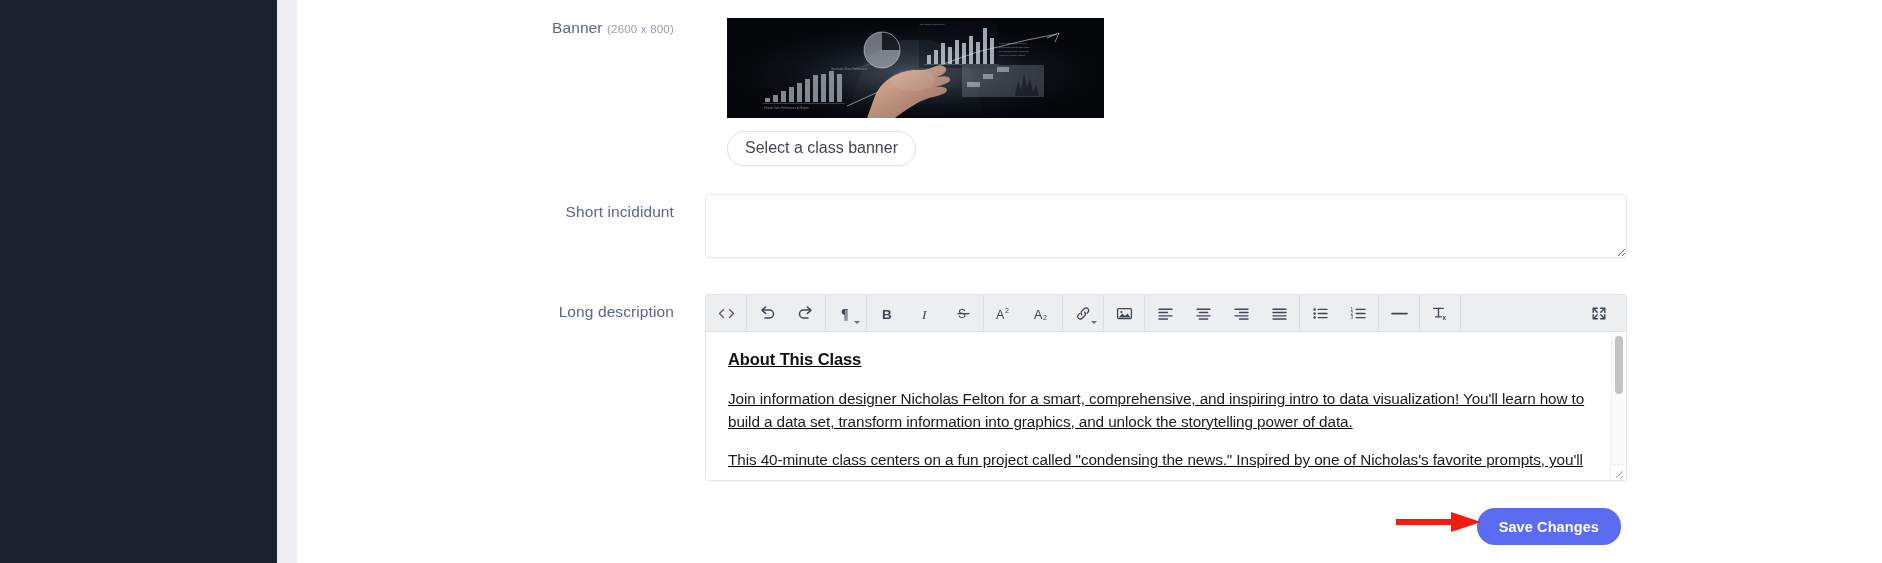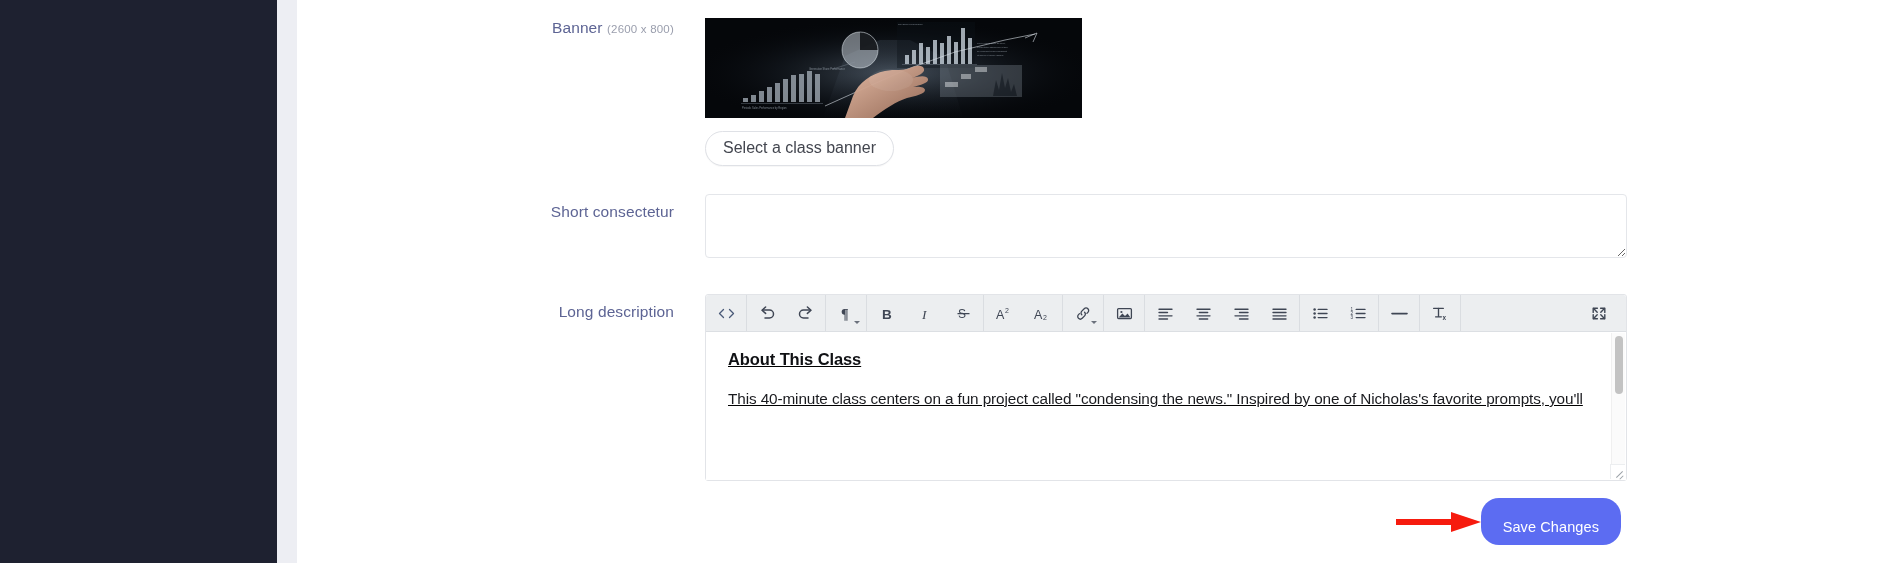--- a/index.html
+++ b/index.html
@@ -51,21 +51,21 @@
   }
   .row-label .dims {
     color: #9a9ead;
     font-size: 11.5px;
     font-weight: 400;
     letter-spacing: .2px;
   }
   .row-field { flex: 1 1 auto; }
 
   
-  #banner-row { padding-top: 18px; }
+  #banner-row { padding-top: 18px; gap: 22px; }
   .banner-thumb {
     width: 377px; height: 100px;
     background: #050709;
     display: block;
     position: relative;
     overflow: hidden;
   }
   .banner-thumb svg { display:block; width:100%; height:100%; }
 
   .pill-btn {
@@ -208,26 +208,27 @@
     display: flex;
     justify-content: flex-end;
     align-items: center;
     padding-right: 261px;
   }
   .save-btn {
     background: #5c6cf2;
     color: #fff;
     border: none;
     border-radius: 18px;
-    padding: 22px 22px 11px;
+    padding: 12px 22px 11px;
     font-size: 14.5px;
     font-family: "Liberation Sans", sans-serif;
     cursor: pointer;
     line-height: 1;
     letter-spacing: .1px;
+    font-weight: bold;
   }
   
   .arrow {
     position: absolute;
     right: 400px; bottom: 10px;
     width: 86px; height: 26px;
     pointer-events: none;
   }
 </style>
 </head>
@@ -333,21 +334,21 @@
                      C214 68, 220 69, 220 72 C220 76, 210 78, 202 80
                      C192 83, 178 92, 168 100 L140 100 Z" fill="url(#skin)" opacity=".96"></path>
             <ellipse cx="186" cy="62" rx="22" ry="11" fill="#ffffff" opacity=".07"></ellipse>
           </svg>
         </div>
         <div class="pill-btn">Select a class banner</div>
       </div>
     </div>
 
     <div class="form-row" id="short-row">
-      <div class="row-label">Short consectetur</div>
+      <div class="row-label">Short incididunt</div>
       <div class="row-field">
         <textarea class="ta" placeholder="" style=""></textarea>
       </div>
     </div>
 
     <div class="form-row" id="long-row">
       <div class="row-label">Long description</div>
       <div class="row-field">
         <div class="editor">
 
@@ -552,20 +553,21 @@
                       <line x1="2.6" y1="12.4" x2="6.2" y2="8.8"></line>
                       <line x1="13.4" y1="12.4" x2="9.8" y2="8.8"></line>
                     </g>
                   </svg>
               </div>
             </div>
           </div>
 
           <div class="editor-body">
             <h3>About This Class</h3>
+            <p>Join information designer Nicholas Felton for a smart, comprehensive, and inspiring intro to data visualization! You'll learn how to build a data set, transform information into graphics, and unlock the storytelling power of data.</p>
             <p>This 40-minute class centers on a fun project called "condensing the news." Inspired by one of Nicholas's favorite prompts, you'll</p>
           </div>
 
           <div class="v-scroll">
             <div class="v-thumb"></div>
           </div>
           <div class="resize-grip">
             <i></i>
               <i></i>
           </div>

